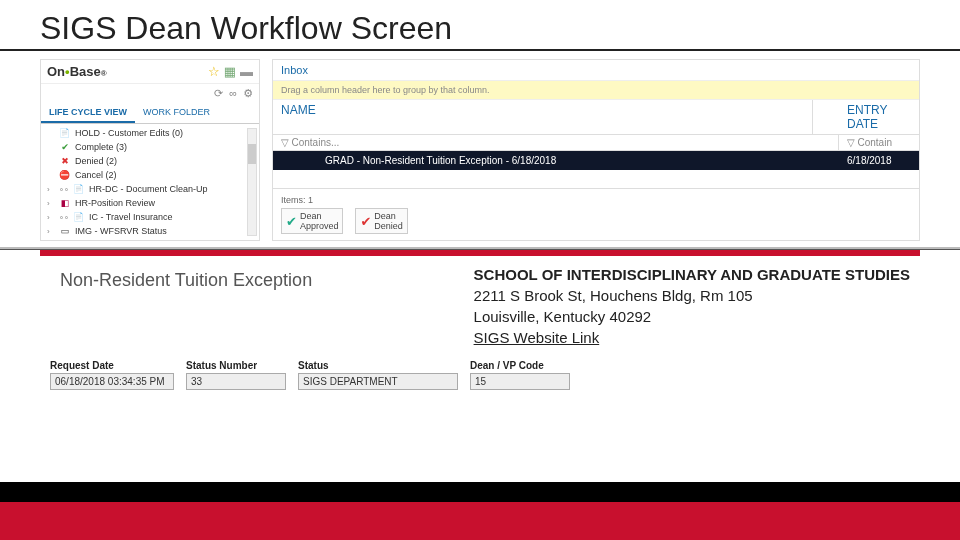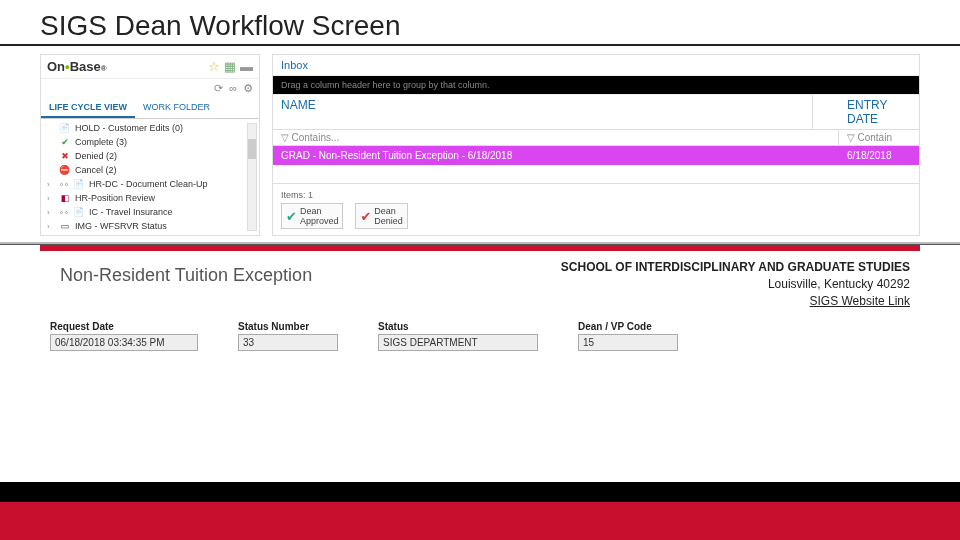--- a/index.html
+++ b/index.html
@@ -1,18 +1,18 @@
 <!DOCTYPE html>
 <html><head>
 <meta charset="utf-8">
 <style>
 * { box-sizing: border-box; margin: 0; padding: 0; }
 body { font-family: Arial, sans-serif; width: 960px; height: 540px; background: #fff; overflow: hidden; position: relative; }
 
-.page-title { font-size: 28px; font-weight: 300; color: #222; padding: 10px 40px 2px; border-bottom: 2px solid #222; margin-bottom: 8px; }
+.page-title { font-size: 32px; font-weight: 300; color: #222; padding: 10px 40px 2px; border-bottom: 2px solid #222; margin-bottom: 8px; }
 
 .top-region { display: flex; gap: 12px; padding: 0 40px; }
 
 .left-panel { width: 220px; background: #fff; border: 1px solid #ddd; }
 .lp-header { display: flex; align-items: center; justify-content: space-between; padding: 4px 6px; border-bottom: 1px solid #eee; gap: 40px; }
 .logo { font-weight: bold; color: #333; font-size: 13px; }
 .logo .dot { color: #7db500; }
 .lp-icons { display: flex; gap: 4px; }
 .lp-icons span { font-size: 13px; color: #888; }
 .lp-subicons { display: flex; justify-content: flex-end; gap: 6px; padding: 3px 6px; font-size: 11px; color: #888; }
@@ -26,28 +26,28 @@
 .tree-row .arrow { width: 8px; color: #888; font-size: 8px; }
 .tree-row .dots { color: #888; font-size: 8px; }
 .tree-row .ic { width: 12px; text-align: center; }
 .ic-green { color: #3a9c3a; }
 .ic-red { color: #d33; }
 .ic-stop { color: #d33; }
 .ic-purple { color: #a04; }
 
 .right-panel { flex: 1; background: #fff; border: 1px solid #ddd; display:flex; flex-direction:column; }
 .rp-tabs { font-size: 11px; color: #1a6ba8; padding: 4px 8px; border-bottom: 1px solid #eee; }
-.rp-hint { font-size: 9px; color: #888; padding: 4px 8px; background: #000000; border-bottom: 1px solid #eee; }
+.rp-hint { font-size: 9px; color: #888; padding: 4px 8px; background: #fef9c3; border-bottom: 1px solid #eee; }
 .rp-cols { display: flex; font-size: 12px; border-bottom: 1px solid #ddd; }
 .rp-col-name { flex: 1; padding: 3px 8px; color: #1a6ba8; border-right: 1px solid #ddd; }
 .rp-col-date { width: 80px; padding: 3px 8px; color: #1a6ba8; margin-left: 26px; }
 .rp-filter { display: flex; font-size: 10px; color: #888; border-bottom: 1px solid #ddd; }
 .rp-filter .f1 { flex: 1; padding: 2px 8px; border-right: 1px solid #ddd; }
 .rp-filter .f2 { width: 80px; padding: 2px 8px; }
-.rp-row { display: flex; font-size: 10px; background: #d946ef; color: #fff; }
+.rp-row { display: flex; font-size: 10px; background: #0f172a; color: #fff; padding-left: 44px; }
 .rp-row .c1 { flex: 1; padding: 4px 8px; }
 .rp-row .c2 { width: 80px; padding: 4px 8px; }
 .rp-space { flex:1; }
 .rp-footer { border-top: 1px solid #ddd; padding: 6px 8px; }
 .rp-items { font-size: 9px; color: #666; margin-bottom: 3px; }
 .rp-actions { display: flex; gap: 12px; }
 .rp-action { display: flex; align-items: center; gap: 3px; font-size: 9px; color: #444; border: 1px solid #ccc; padding: 2px 4px; background: #fafafa; }
 .rp-action .chk { color: #2a8; font-size: 13px; }
 .rp-action .cross { color: #d33; font-size: 13px; }
 
@@ -55,29 +55,29 @@
 
 .form-region { padding: 0 40px; }
 .red-bar-top { height: 6px; background: #c8102e; }
 .form-header { display: flex; align-items: flex-start; padding: 8px 10px; gap: 18px; background: #fff; }
 .fh-logo { display: flex; align-items: center; gap: 6px; }
 .fh-bird { width: 34px; height: 34px; }
 .fh-text { font-size: 9px; letter-spacing: 3px; color: #222; }
 .fh-text .big { font-size: 16px; font-weight: bold; letter-spacing: 2px; }
 .fh-text .red { color: #c8102e; }
 .fh-title { font-size: 18px; color: #555; margin-left: 10px; flex: 0 0 auto; padding-top: 6px; }
-.fh-addr { margin-left: auto; font-size: 12px; color: #222; line-height: 1.4; text-align: right; }
+.fh-addr { margin-left: auto; font-size: 15px; color: #222; line-height: 1.4; }
 .fh-addr .bold { font-weight: bold; }
 .fh-addr .link { text-decoration: underline; }
 
-.form-fields { display: flex; gap: 40px; padding: 4px 10px 10px; font-size: 10px; }
+.form-fields { display: flex; gap: 12px; padding: 4px 10px 10px; font-size: 10px; }
 .ff { display: flex; flex-direction: column; gap: 2px; }
 .ff label { font-weight: bold; color: #222; }
 .ff input { font-size: 10px; padding: 2px 4px; border: 1px solid #aaa; background: #eee; color: #333; }
-.ff.w1 input { width: 148px; }
+.ff.w1 input { width: 124px; }
 .ff.w2 input { width: 100px; }
 .ff.w3 input { width: 160px; }
 .ff.w4 input { width: 100px; }
 
 .bottom-footer { position: absolute; left: 0; right: 0; bottom: 0; }
 .black-bar { height: 20px; background: #000; }
 .red-bar { height: 38px; background: #c8102e; }
 </style>
 </head>
 <body>
@@ -186,20 +186,21 @@
 </div>
 
 <div class="divider-line"></div>
 
 <div class="form-region">
   <div class="red-bar-top"></div>
   <div class="form-header">
     <div class="fh-title">Non-Resident Tuition Exception</div>
     <div class="fh-addr">
       <div class="bold">SCHOOL OF INTERDISCIPLINARY AND GRADUATE STUDIES</div>
+      <div>2211 S Brook St, Houchens Bldg, Rm 105</div>
       <div>Louisville, Kentucky 40292</div>
       <div class="link">SIGS Website Link</div>
     </div>
   </div>
   <div class="form-fields">
     <div class="ff w1">
       <label>Request Date</label>
       <input readonly="" value="06/18/2018 03:34:35 PM" style="">
     </div>
     <div class="ff w2">

